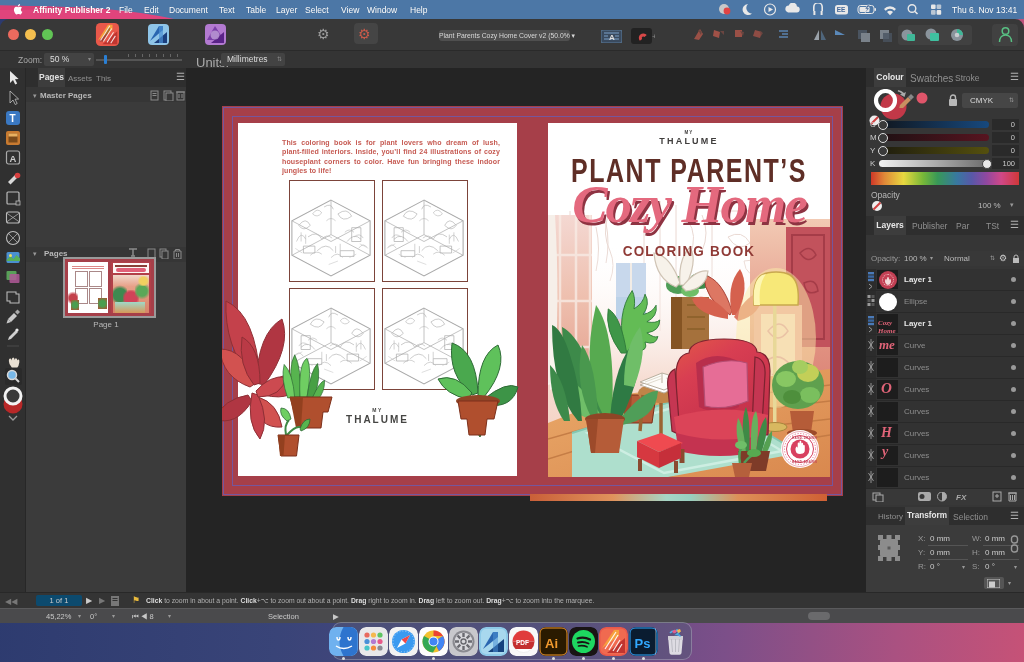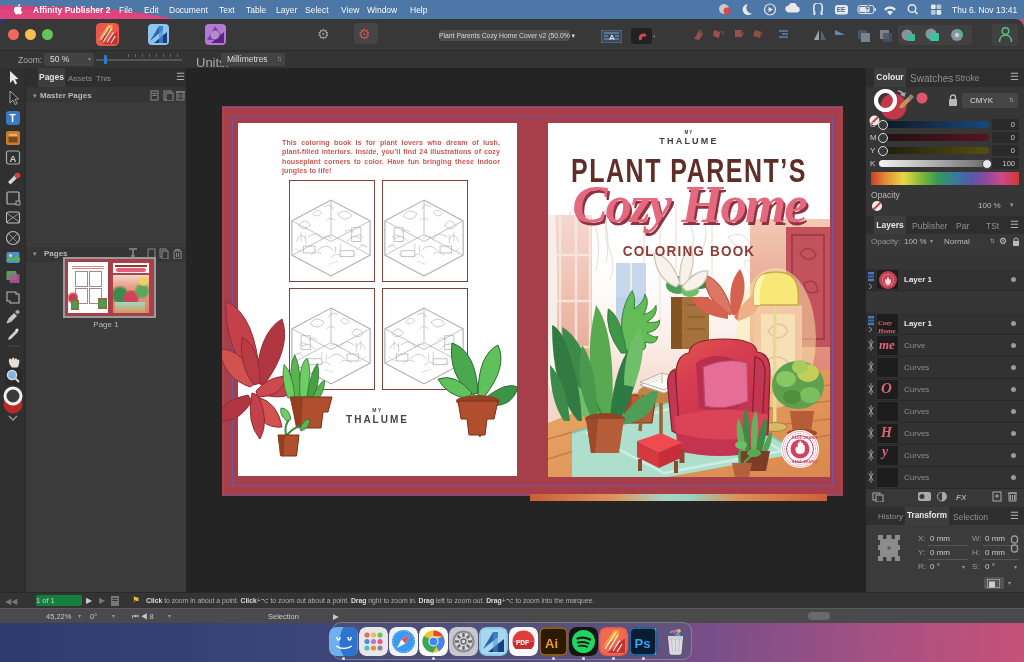--- a/index.html
+++ b/index.html
@@ -648,21 +648,21 @@
   <span style="position:absolute;left:112px;top:133px;font-size:8px;color:#bbb">100 %</span>
   <span style="position:absolute;left:144px;top:133px;font-size:7px;color:#999">▾</span>
   
   <div style="position:absolute;left:0;top:148px;width:158px;height:19px;background:#2e2e2e"></div>
   <div style="position:absolute;left:8px;top:148px;width:32px;height:19px;background:#3d3d3d;color:#e8e8e8;font-size:8.5px;font-weight:bold;text-align:center;line-height:19px">Layers</div>
   <span style="position:absolute;left:46px;top:153px;font-size:8.5px;color:#909090">Publisher</span>
   <span style="position:absolute;left:90px;top:153px;font-size:8.5px;color:#909090">Par</span>
   <span style="position:absolute;left:120px;top:153px;font-size:8.5px;color:#909090">TSt</span>
   <span style="position:absolute;left:144px;top:151px;font-size:10px;color:#b0b0b0">☰</span>
   
-  <div style="position:absolute;left:0;top:166px;width:158px;height:15px;background:#383838;font-size:8px;color:#999">
+  <div style="position:absolute;left:0;top:183px;width:158px;height:15px;background:#383838;font-size:8px;color:#999">
     <span style="position:absolute;left:5px;top:3px">Opacity:</span>
       <span style="position:absolute;left:38px;top:3px;color:#bbb">100 %</span>
     <span style="position:absolute;left:64px;top:3px;font-size:6px">▾</span>
     <span style="position:absolute;left:78px;top:3px;color:#bbb">Normal</span>
     <span style="position:absolute;left:124px;top:3px;font-size:6px">⇅</span>
     <span style="position:absolute;left:133px;top:2px;color:#ccc;font-size:9px">⚙</span>
     <svg style="position:absolute;left:146px;top:3px" width="8" height="10" viewBox="0 0 8 10">
         <rect x="1" y="4" width="6" height="5" fill="#bbb"></rect>
         <path d="M2 4 v-1 a2 2 0 0 1 4 0 v1" fill="none" stroke="#bbb"></path>
       </svg>
@@ -676,20 +676,37 @@
           <path d="M3 15 l3 2.5 -3 2.5" stroke="#999" fill="none"></path>
         </svg></div>
     <div class="thumb">
         <div style="position:absolute;left:1.5px;top:0.5px;width:18px;height:18px;border-radius:50%;background:#c24054"></div>
         <div style="position:absolute;left:4.5px;top:3.5px;width:12px;height:12px;border-radius:50%;border:1px dotted #f0c0c0;box-sizing:border-box"></div>
         <svg style="position:absolute;left:6.5px;top:5.5px" width="8" height="9" viewBox="0 0 8 9">
           <path d="M1 5 q0-2 1-2 t1 2 V3 q0-2 1-2 t1 2 v2 q0-2 1-2 t1 2 q0 3-3 4 q-3-1-3-4 Z" fill="#f2dada"></path>
         </svg>
       </div>
     <div class="lbl" style="color:#e8e8e8;font-weight:bold">Layer 1</div>
+      <div class="dot"></div>
+    </div>
+  <div class="lrow" style="top:223px">
+      <div class="lic"><svg width="10" height="21">
+          <g fill="#999">
+            <rect x="1.5" y="4" width="3" height="3"></rect>
+            <rect x="5.5" y="8" width="3" height="3"></rect>
+            <rect x="1.5" y="12" width="3" height="3"></rect>
+            <rect x="5.5" y="4" width="3" height="3" opacity=".4"></rect>
+            <rect x="1.5" y="8" width="3" height="3" opacity=".4"></rect>
+            <rect x="5.5" y="12" width="3" height="3" opacity=".4"></rect>
+          </g>
+        </svg></div>
+    <div class="thumb" style="background:#303030">
+        <div style="position:absolute;left:1.5px;top:0.5px;width:18px;height:18px;border-radius:50%;background:#fff"></div>
+      </div>
+    <div class="lbl">Ellipse</div>
       <div class="dot"></div>
     </div>
   <div class="lrow" style="top:245px">
       <div class="lic"><svg width="10" height="21">
           <rect x="2" y="3" width="6" height="2.4" fill="#4a7ab8"></rect>
           <rect x="2" y="6.4" width="6" height="2.4" fill="#3a66a0"></rect>
           <rect x="2" y="9.8" width="6" height="2.4" fill="#4a7ab8"></rect>
           <path d="M3 19 l3-2.5 -3-2.5" stroke="#999" fill="none"></path>
         </svg></div>
     <div class="thumb">
@@ -829,21 +846,21 @@
     <svg style="position:absolute;left:121px;top:54px" width="13" height="9" viewBox="0 0 13 9">
         <rect x="0" y="0" width="13" height="9" rx="1" fill="none" stroke="#ccc"></rect>
         <rect x="2" y="2.5" width="6" height="6" fill="#ccc"></rect>
       </svg>
     <span style="position:absolute;left:142px;top:54px;font-size:6px">▾</span>
   </div>
 </div>
 
 <div id="statusbar" class="abs">
   <span style="position:absolute;left:5px;top:4px;font-size:8px;color:#777">◀◀</span>
-  <div style="position:absolute;left:36px;top:2px;width:46px;height:11px;background:#15803d;border-radius:2px;color:#ccc;font-size:7.5px;line-height:11px">1 of 1</div>
+  <div style="position:absolute;left:36px;top:2px;width:46px;height:11px;background:#0c4a6e;border-radius:2px;color:#ccc;font-size:7.5px;text-align:center;line-height:11px">1 of 1</div>
   <span style="position:absolute;left:86px;top:3px;font-size:8px;color:#ccc">▶</span>
   <span style="position:absolute;left:99px;top:3px;font-size:8px;color:#777">▶</span>
   <svg style="position:absolute;left:111px;top:3px" width="10" height="10" viewBox="0 0 10 10">
       <rect x="0" y="0" width="8" height="10" fill="#777"></rect>
       <rect x="1.5" y="2" width="5" height="1" fill="#333"></rect>
       <rect x="1.5" y="4" width="5" height="1" fill="#333"></rect>
     </svg>
   <circle></circle>
   <span style="position:absolute;left:132px;top:2px;font-size:9px;color:#e8b93c">⚑</span>
   <span style="position:absolute;left:146px;top:4px;font-size:6.8px;color:#b0b0b0"><b style="color:#ddd">Click</b> to zoom in about a point. <b style="color:#ddd">Click</b>+⌥ to zoom out about a point. <b style="color:#ddd">Drag</b> right to zoom in. <b style="color:#ddd">Drag</b> left to zoom out. <b style="color:#ddd">Drag</b>+⌥ to zoom into the marquee.</span>

